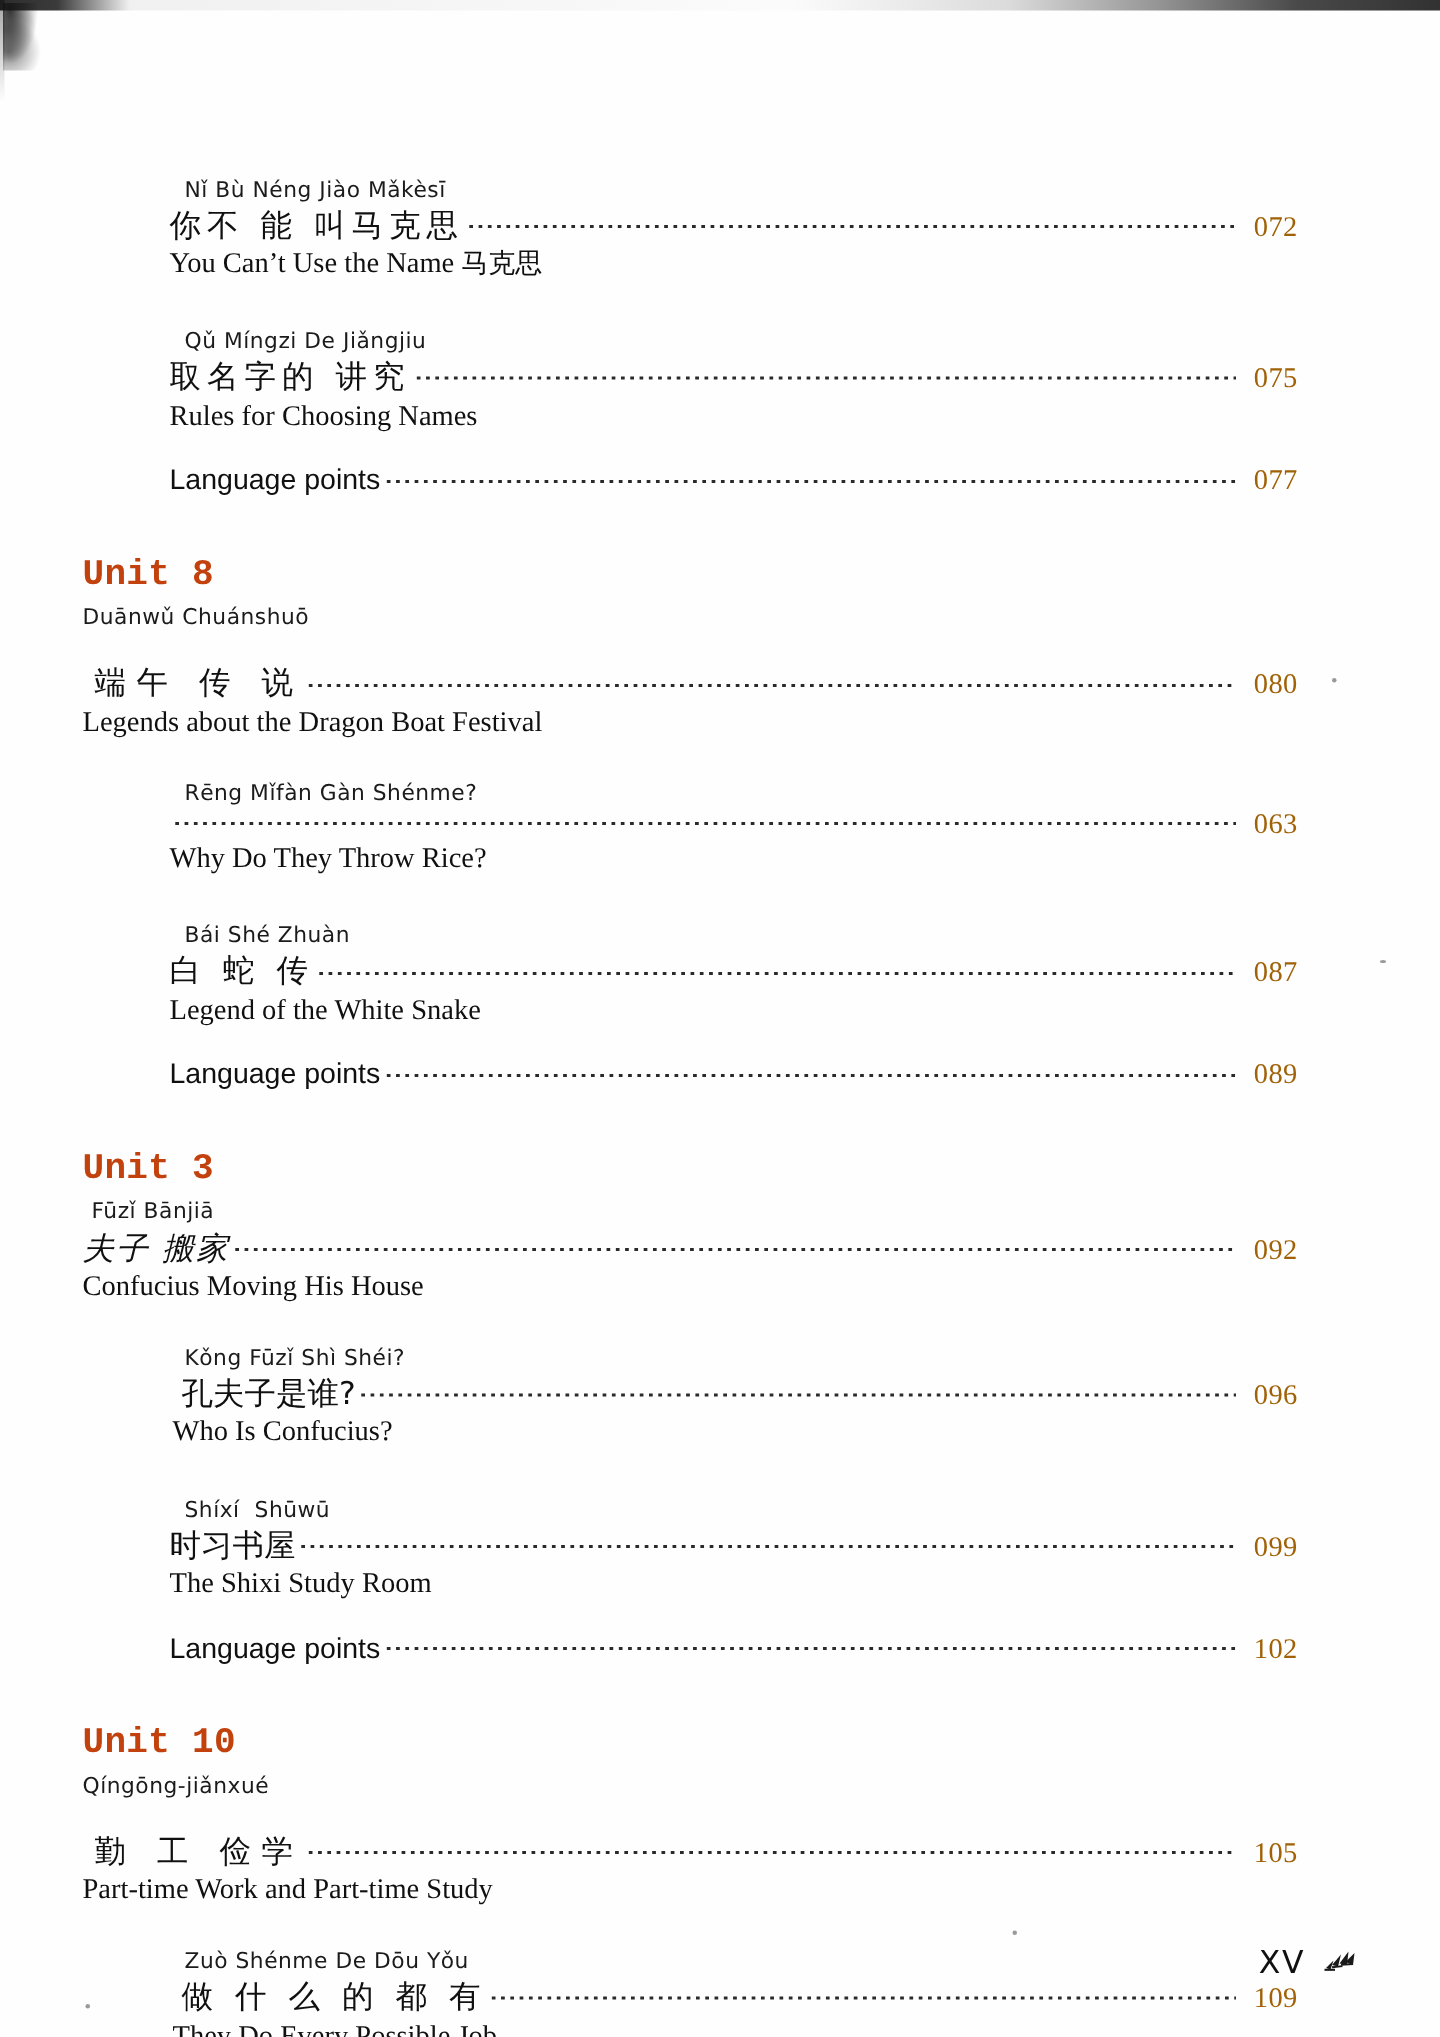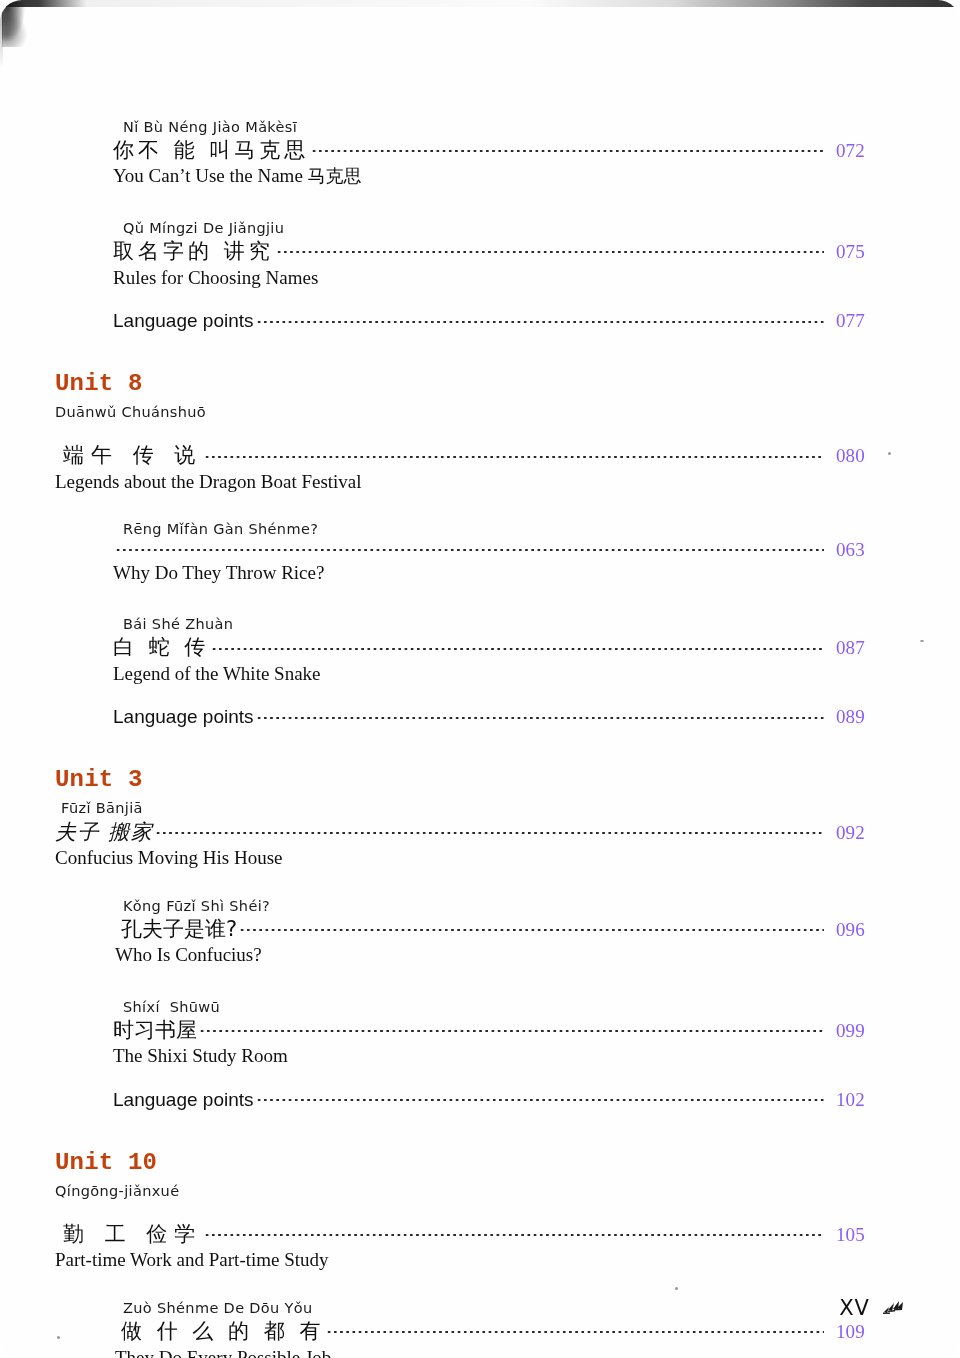--- a/index.html
+++ b/index.html
@@ -8,21 +8,20 @@
     background: #ffffff;
   }
   .page {
     position: relative;
     width: 960px;
     height: 1358px;
     background: #fefefe;
     overflow: hidden;
     font-family: "Liberation Serif", "DejaVu Serif", serif;
     color: #131313;
-    border-radius: 22px;
   }
 
   
   .scan-top-band {
     position: absolute;
     top: 0; left: 0;
     width: 960px;
     height: 7px;
     background: linear-gradient(90deg,
       #1a1a1a 0%, #2a2a2a 4%, #efefef 9%,
@@ -112,21 +111,21 @@
     height: 2px;
     background-image: radial-gradient(circle, #2a2a2a 42%, rgba(0,0,0,0) 46%);
     background-size: 6.2px 2px;
     background-repeat: repeat-x;
   }
   .pageno {
     flex: 0 0 auto;
     font-family: "Liberation Serif", serif;
     font-size: 19px;
     letter-spacing: .2px;
-    color: #8b5cf6;
+    color: #a16207;
     min-width: 40px;
     text-align: right;
   }
 
   .english {
     font-family: "Liberation Serif", "DejaVu Serif", serif;
     font-size: 19px;
     line-height: 1.3;
     color: #101010;
     white-space: pre;

